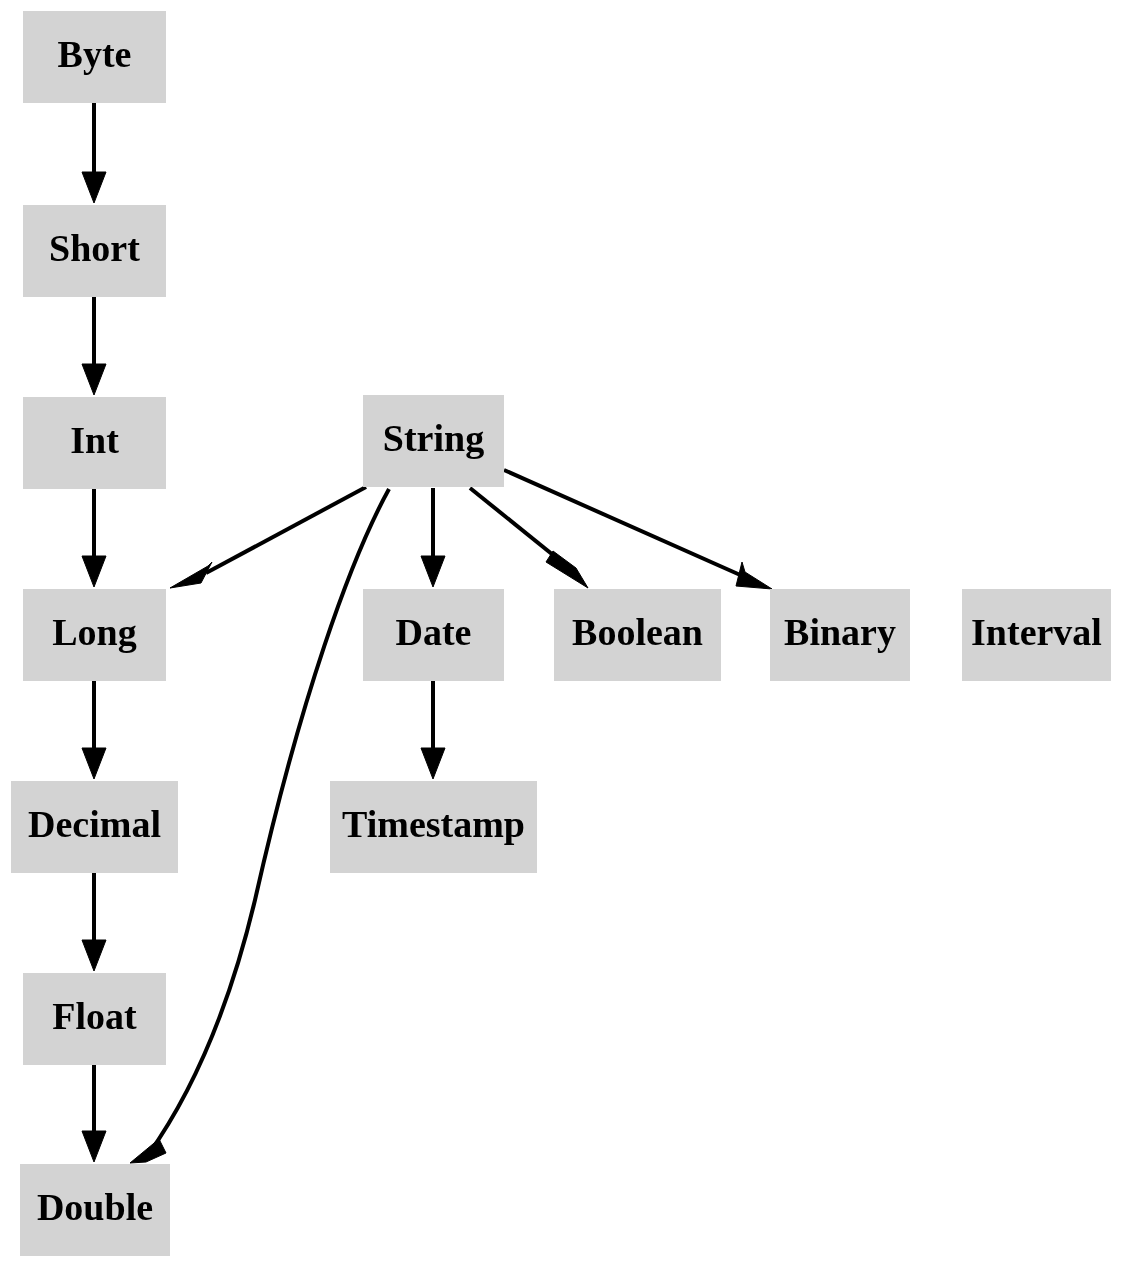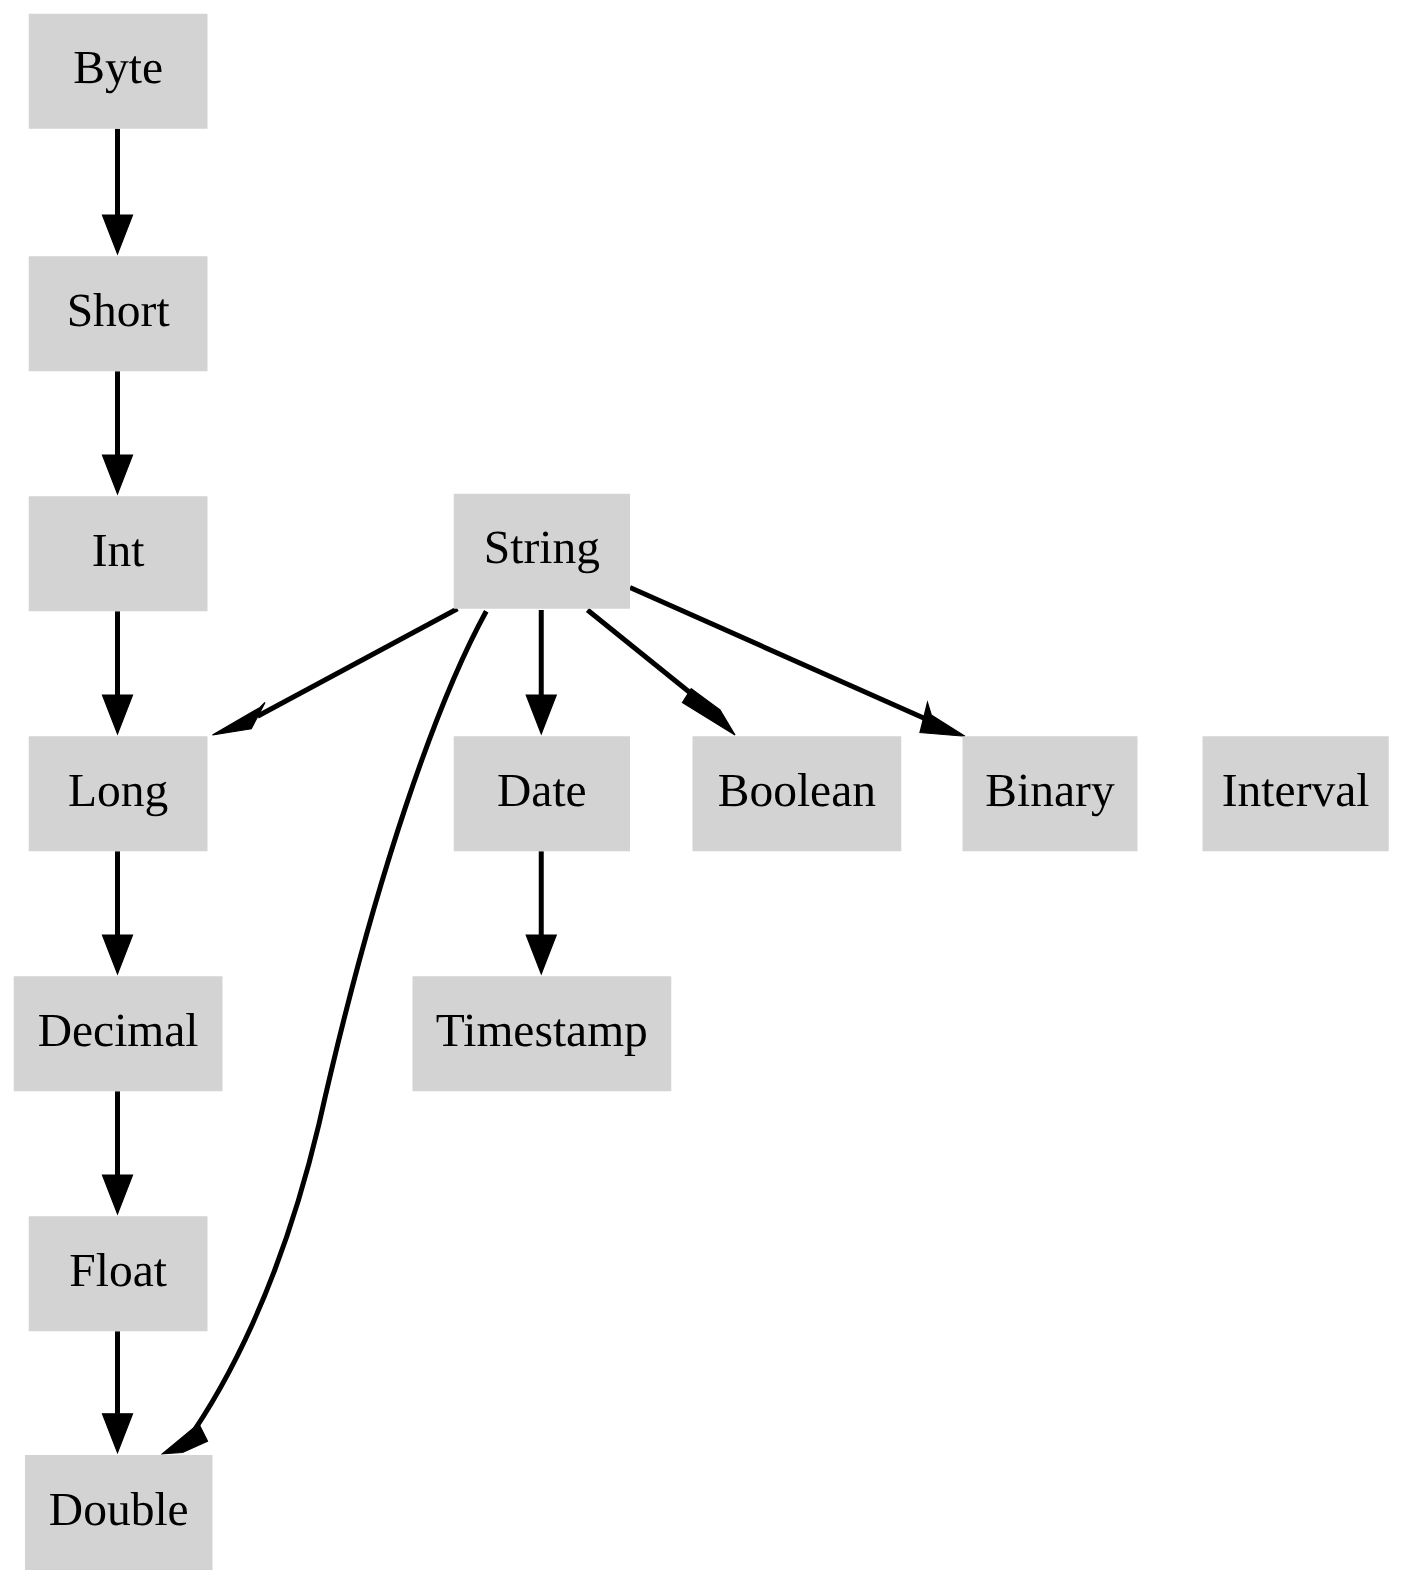--- a/index.html
+++ b/index.html
@@ -11,20 +11,21 @@
     width: 1128px;
     height: 1270px;
     font-family: "Liberation Serif", "DejaVu Serif", serif;
     overflow: hidden;
   }
   #diagram-root {
     position: relative;
     width: 1128px;
     height: 1136px;
     background: #ffffff;
+    font-weight: bold;
   }
   svg#graph-canvas {
     position: absolute;
     top: 0;
     left: 0;
     width: 1128px;
     height: 1270px;
     display: block;
   }
   .node-rect {

